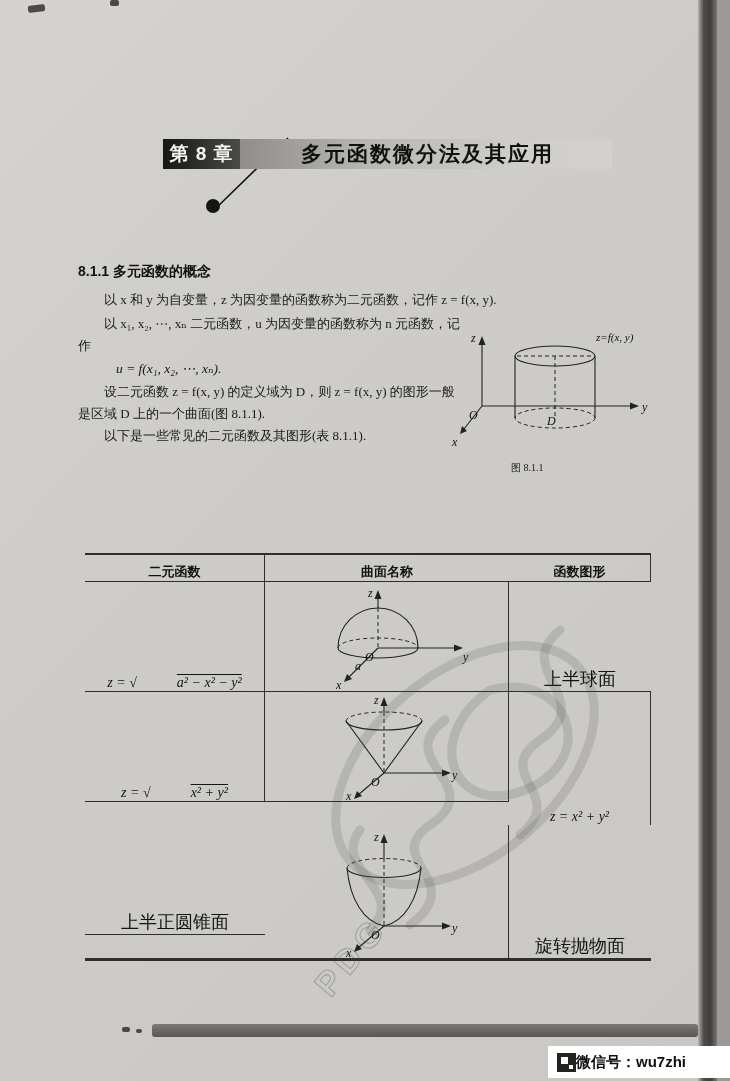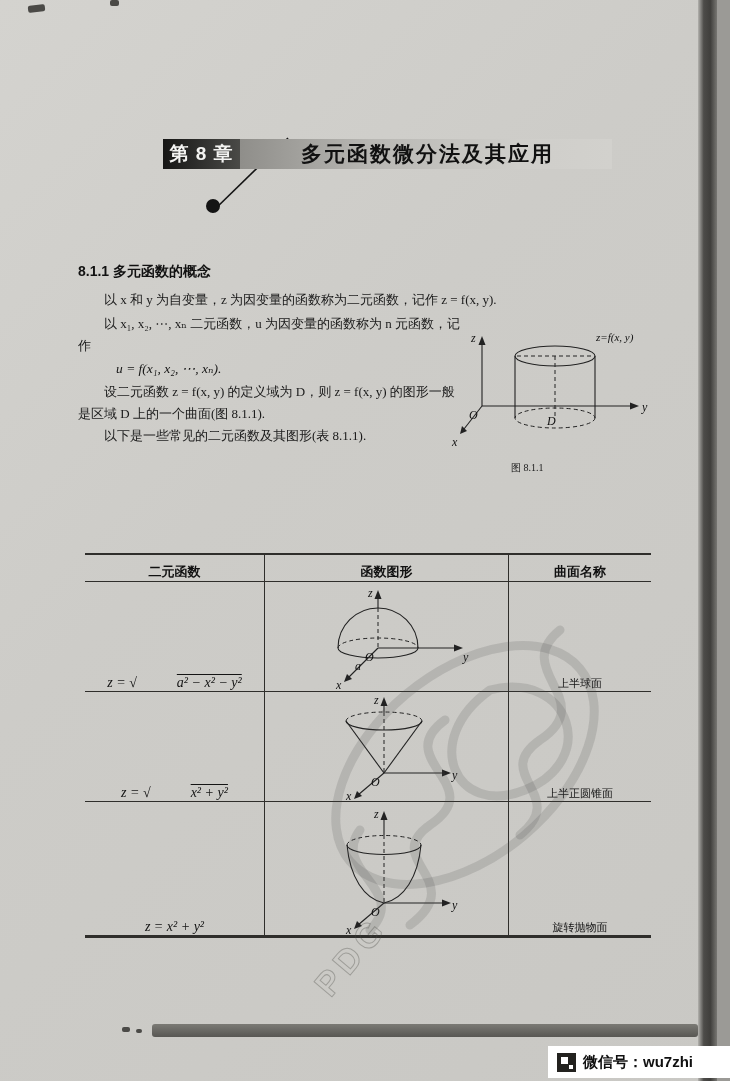--- a/index.html
+++ b/index.html
@@ -68,30 +68,30 @@
     border-top:2px solid #2f2e2b; border-bottom:3px solid #2f2e2b; }
   .td { display:flex; align-items:flex-end; justify-content:center;
     border-right:1px solid #2f2e2b; }
   .td.last { border-right:none; }
   .hrow { height:27px; border-bottom:1px solid #2f2e2b;
     font:bold 13px "Liberation Sans",sans-serif; color:#111; }
   .r1, .r2 { height:110px; border-bottom:1px solid #2f2e2b; }
   .r3 { height:133px; }
   .fx { font-family:"Liberation Serif","DejaVu Serif",serif; font-style:italic; font-size:14px; color:#141414; }
   .radicand { text-decoration:overline;padding-left:40px; }
-  .surface { font-size:11px; color:#141414; }
+  .surface { font-size:18px; color:#141414; }
 
   
   .watermark { position:absolute; left:240px; top:600px; pointer-events:none; }
   .wm-text { font:bold 34px "Liberation Sans",sans-serif; fill:none;
     stroke:#4a4a46; stroke-opacity:0.35; letter-spacing:6px; }
 
   
   .footer-box { position:absolute; left:548px; top:1046px; width:182px; height:32px;
-    background:#ffffff; display:flex; align-items:center; gap:7px; padding-left:9px; z-index:10; }
+    background:#ffffff; display:flex; align-items:center; padding-left:9px; z-index:10; }
   .wechat-icon { width:19px; height:19px; background:#23221f; position:relative; flex:0 0 auto; }
   .wechat-icon-inner { position:absolute; left:4px; top:4px; width:7px; height:7px; background:#ffffff; }
   .wechat-icon-dot { position:absolute; right:3px; bottom:3px; width:4px; height:4px; background:#ffffff; }
   .footer-text { font:bold 15px "Liberation Sans",sans-serif; color:#101010; white-space:nowrap; }
 </style>
 </head>
 <body>
 
 <div class="scan">
 
@@ -143,25 +143,25 @@
       <text class="lab-sm" x="146" y="15">z=f(x, y)</text>
     </svg>
   </div>
   <div class="fig-caption">图 8.1.1</div>
 
   <div class="tbl">
 
     <div class="td hrow">
       <span>二元函数</span>
       </div>
+    <div class="td hrow last">
+      <span>曲面名称</span>
+      </div>
     <div class="td hrow">
       <span>函数图形</span>
-      </div>
-    <div class="td hrow last">
-      <span>曲面名称</span>
       </div>
 
     <div class="td r1 fx">
       <span>z = √</span>
         <span class="radicand">a² − x² − y²</span>
     </div>
     <div class="td r1">
       <svg width="170" height="105" viewBox="0 0 170 105">
         <line class="ax" x1="76" y1="13" x2="76" y2="22"></line>
         <line class="dash" x1="76" y1="22" x2="76" y2="62"></line>
@@ -200,27 +200,27 @@
         <line class="ax" x1="34" y1="26" x2="72" y2="78"></line>
         <line class="ax" x1="110" y1="26" x2="72" y2="78"></line>
         <path class="ax" d="M 34 26 A 38 9 0 0 0 110 26"></path>
         <path class="dash" d="M 34 26 A 38 9 0 0 1 110 26"></path>
         <text class="lab" x="62" y="9">z</text>
         <text class="lab" x="140" y="84">y</text>
         <text class="lab" x="34" y="105">x</text>
         <text class="lab" x="59" y="91">O</text>
       </svg>
     </div>
+    <div class="td r3 fx">
+      <span>z = x² + y²</span>
+    </div>
+
     <div class="td r2 last surface">
       <span>上半正圆锥面</span>
       </div>
-
-    <div class="td r3 fx">
-      <span>z = x² + y²</span>
-    </div>
     <div class="td r3">
       <svg width="150" height="128" viewBox="0 0 150 128">
         <line class="ax" x1="72" y1="13" x2="72" y2="28"></line>
         <line class="dash" x1="72" y1="28" x2="72" y2="96"></line>
         <polygon class="ah" points="72,4 68.5,13 75.5,13"></polygon>
         <line class="ax" x1="72" y1="96" x2="132" y2="96"></line>
         <polygon class="ah" points="139,96 130,92.5 130,99.5"></polygon>
         <line class="ax" x1="72" y1="96" x2="46" y2="118"></line>
         <polygon class="ah" points="42,122 50,119 45,114"></polygon>
         <path class="ax" d="M 35 38 C 38 70 52 92 72 96 C 92 92 106 70 109 38"></path>

